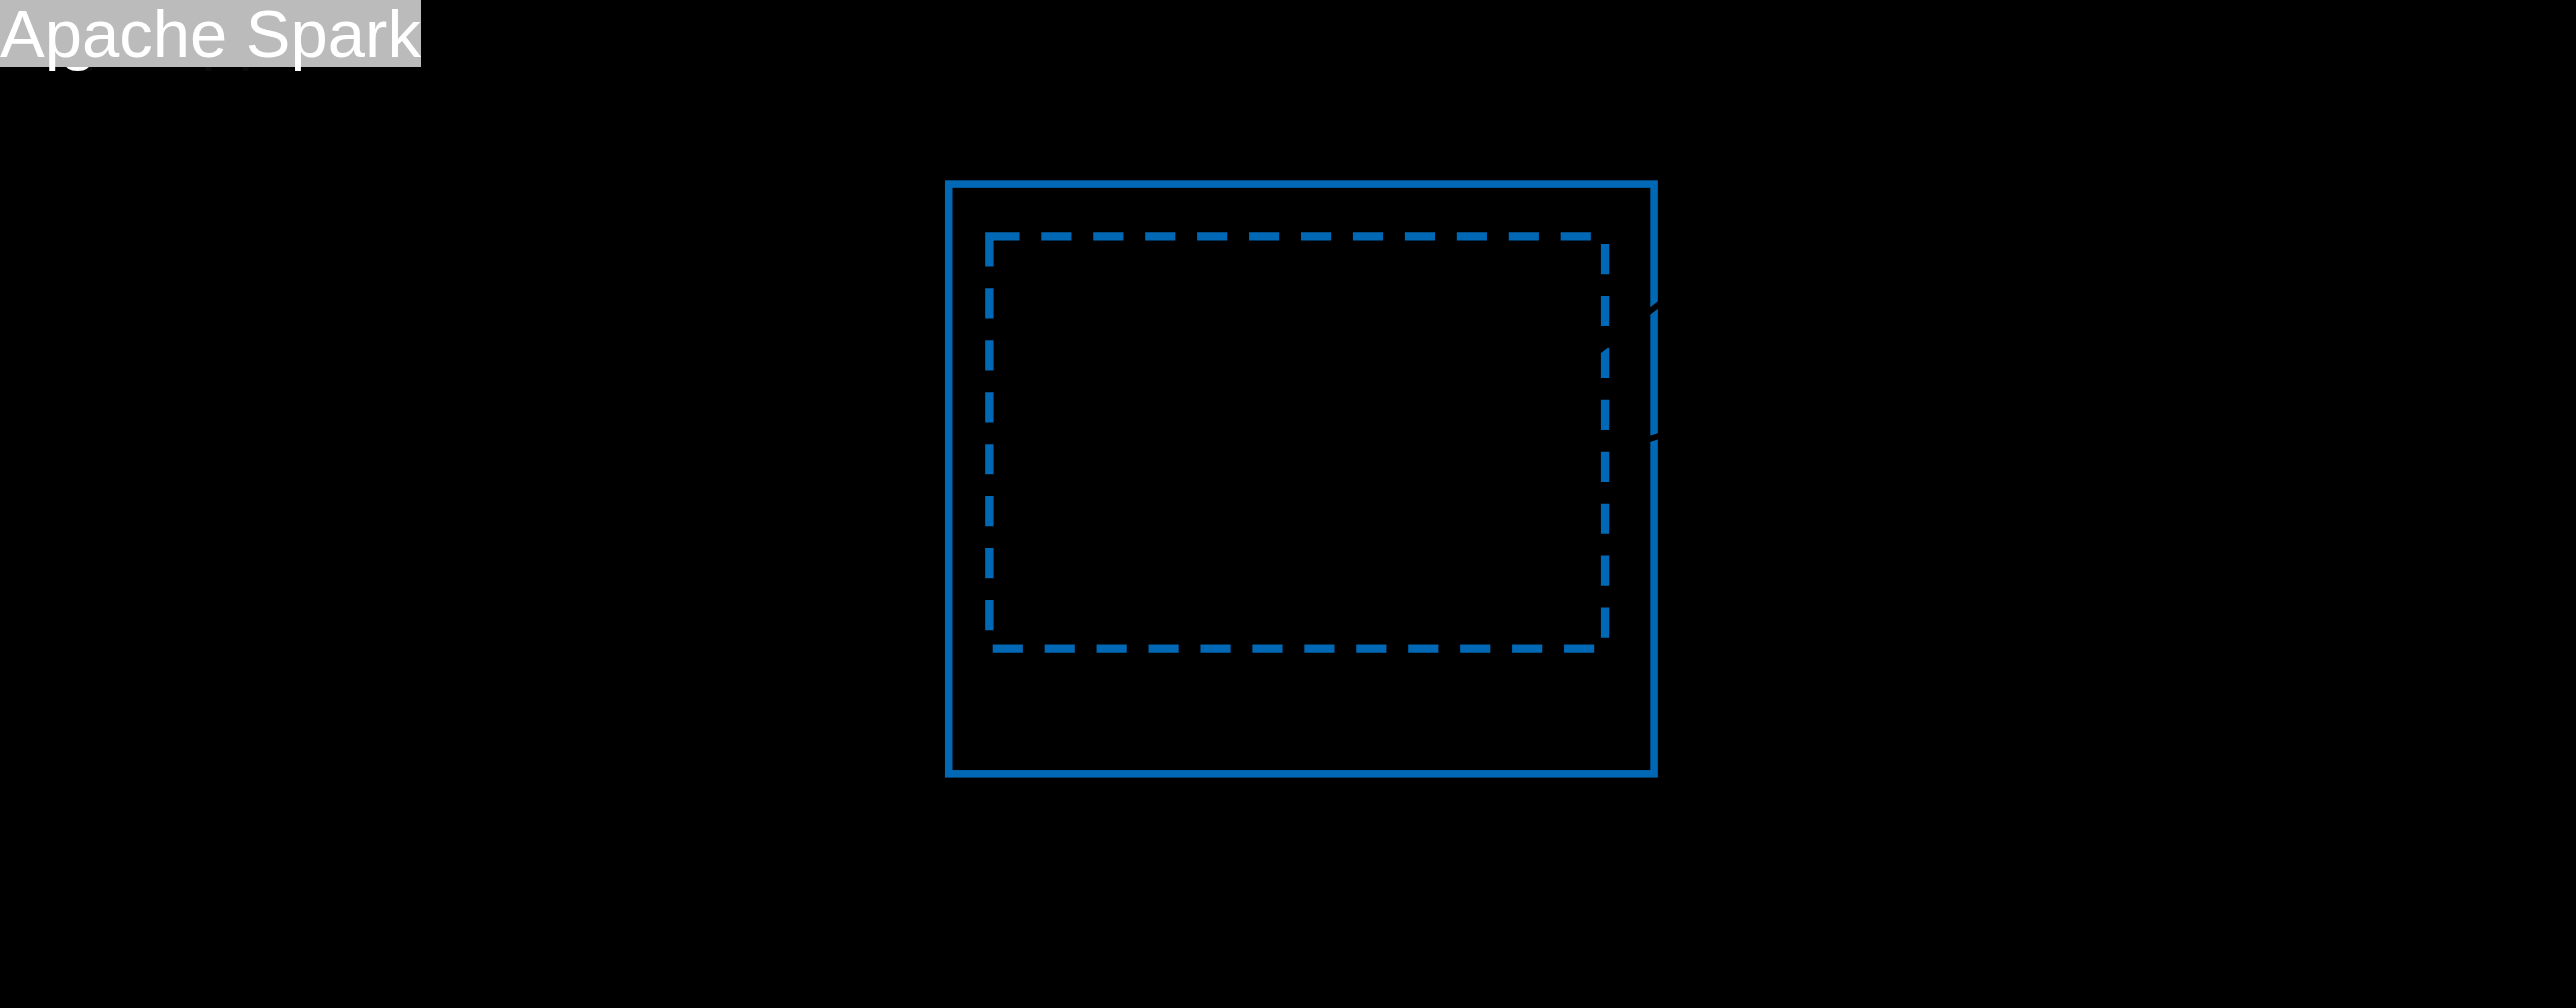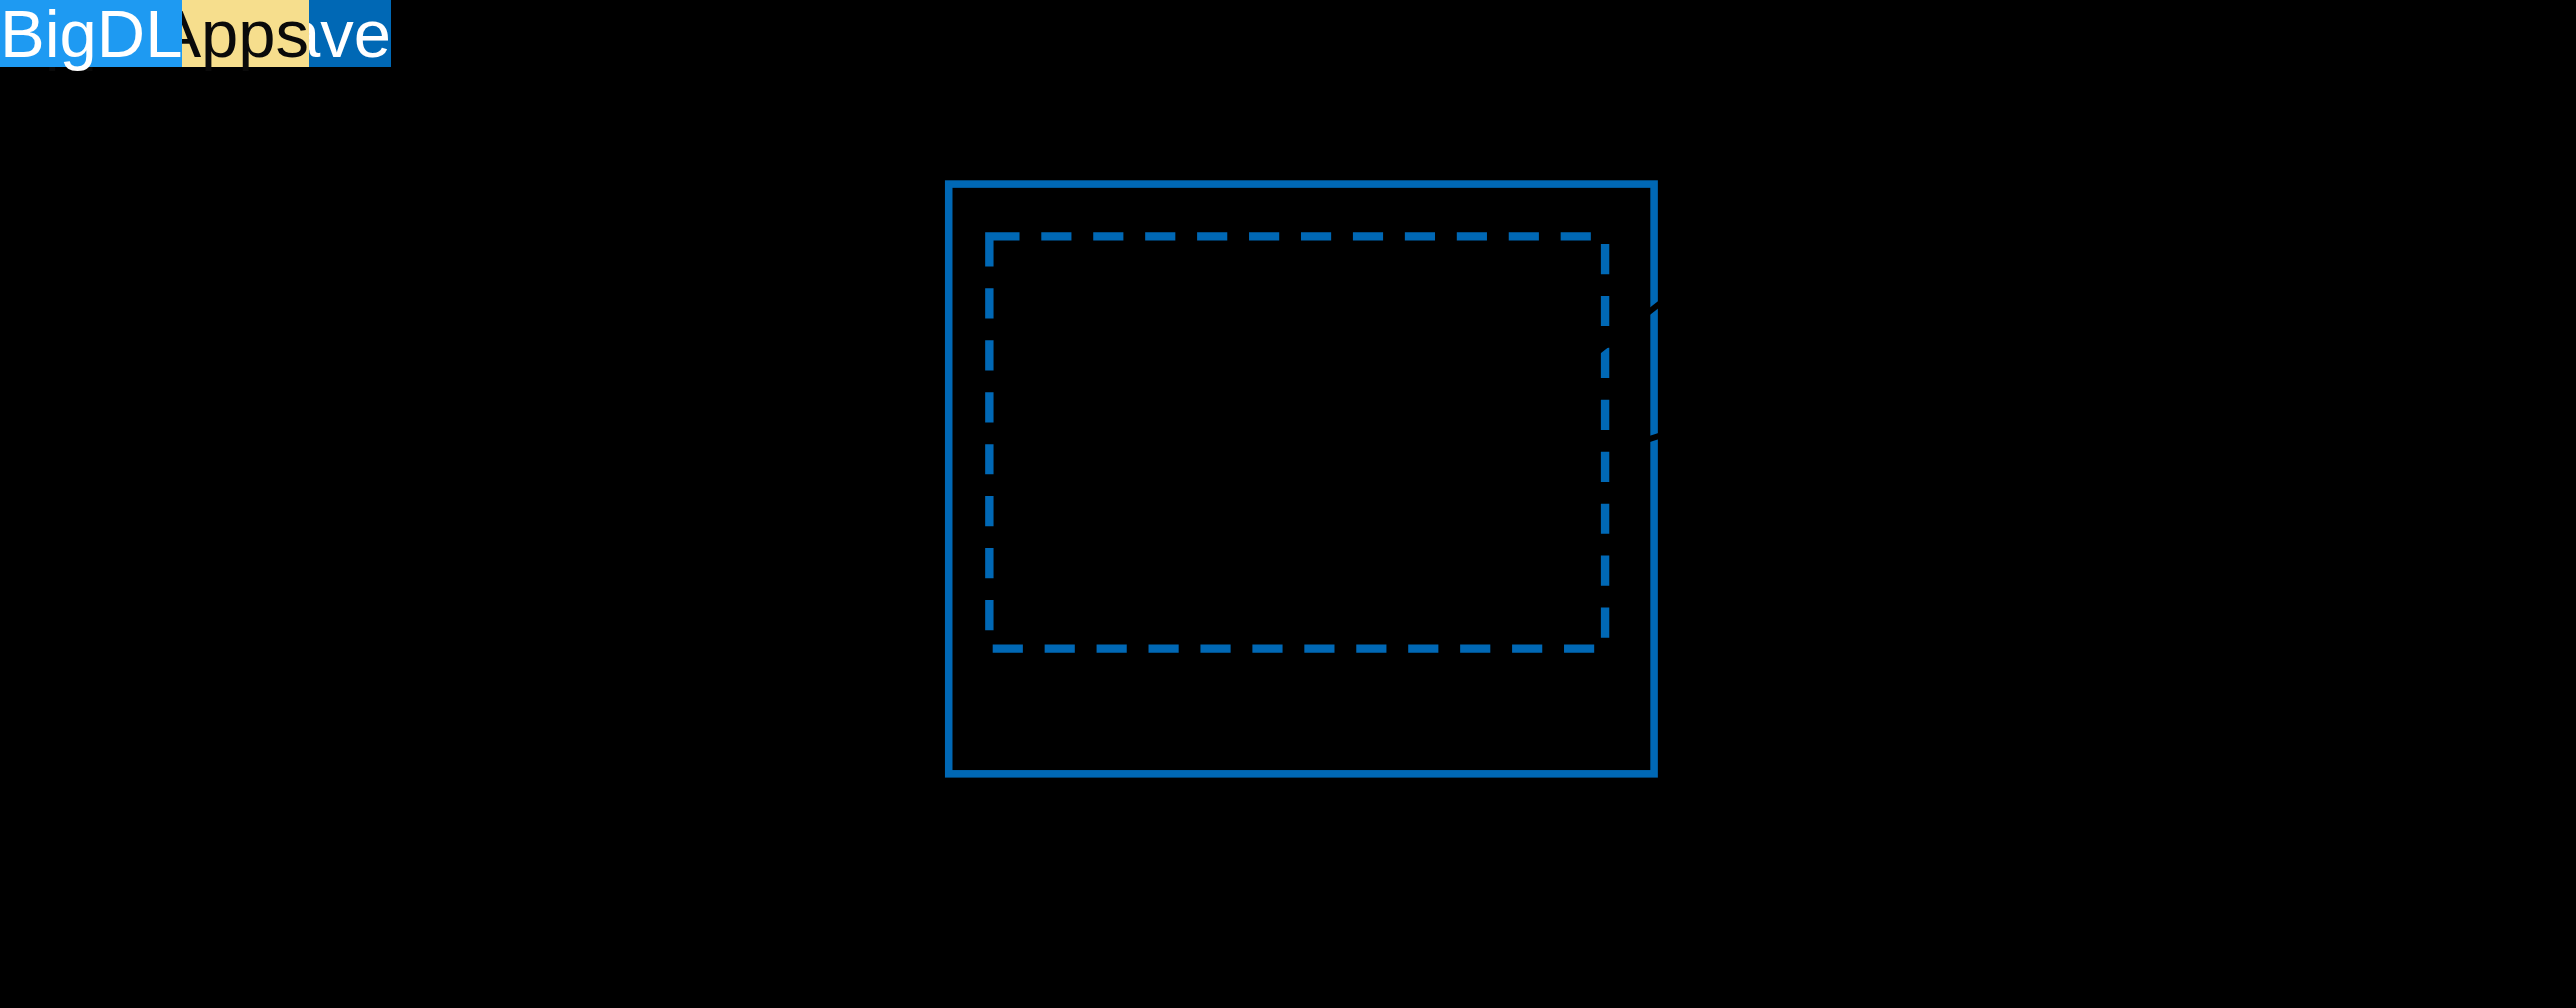--- a/index.html
+++ b/index.html
@@ -71,20 +71,23 @@
   </div>
 
   <div class="box txt-black" id="user-apps-box" style="background-color: rgb(246, 222, 141);">
     <span class="lbl">User Apps</span>
   </div>
 
   <div class="box txt-white" id="bigdl-box" style="background-color: rgb(30, 154, 242);">
     <span class="lbl">BigDL</span>
   </div>
 
+  <div class="box txt-white" id="spark-box" style="background-color: rgb(187, 187, 187);">
+    <span class="lbl">Apache Spark</span>
+  </div>
 
   <svg class="layer" id="arrows-layer" viewBox="0 0 3075 1204" width="2576" height="1009">
     <line x1="1085" y1="622" x2="627" y2="622" stroke-width="7" stroke="#000000"></line>
     <circle cx="626" cy="623" r="9" fill="#000000"></circle>
 
     <line x1="2400" y1="36" x2="1853" y2="462" stroke-width="7" stroke="#000000"></line>
     <circle cx="1852" cy="461" r="9" fill="#000000"></circle>
 
     <line x1="2400" y1="385" x2="1925" y2="538" stroke-width="7" stroke="#000000"></line>
   </svg>

